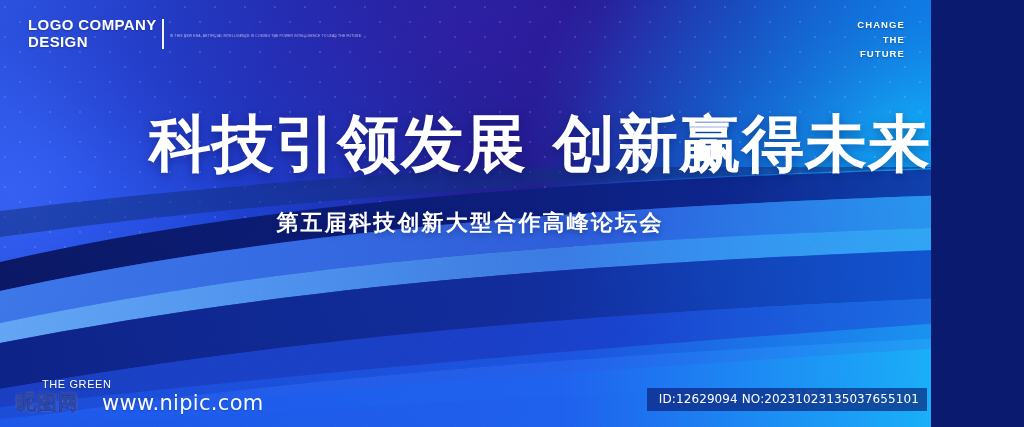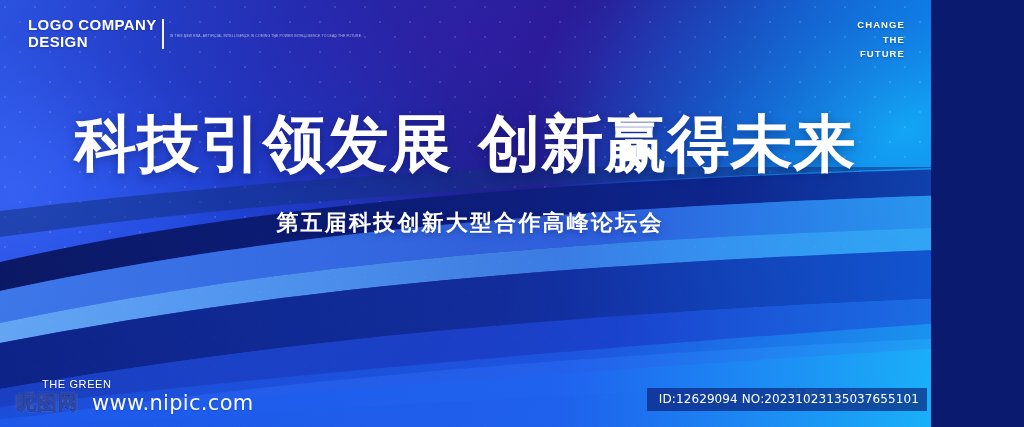--- a/index.html
+++ b/index.html
@@ -51,40 +51,40 @@
     text-shadow:0 1px 2px rgba(0,0,0,.3);
   }
 
   
   .eyebrow {
     position:absolute; top:70px; left:0; width:100%; text-align:center;
     color:#fff; font-size:34px; font-weight:bold; letter-spacing:3.5px;
     text-shadow:0 2px 6px rgba(0,0,0,.28);
   }
   .headline {
-    position:absolute; top:111px; left:0; width:100%; text-align:center;
+    position:absolute; top:111px; left:0; width:100%; text-align:right;
     color:#fff; font-size:62px; font-weight:bold; line-height:1.05; letter-spacing:1px;
     white-space:nowrap; text-shadow:0 3px 10px rgba(0,10,60,.35);
   }
   .headline .gap { display:inline-block; width:26px; }
   .subhead {
     position:absolute; top:208px; left:0; width:100%; text-align:center;
     color:#fff; font-size:22px; font-weight:bold; letter-spacing:2.2px;
     text-shadow:0 2px 6px rgba(0,10,60,.35);
     padding-left:9px;
   }
 
   
   .green-tag {
     position:absolute; left:30px; top:378px;
     color:#fff; font-size:11px; font-weight:normal; letter-spacing:.6px;
     text-shadow:0 1px 2px rgba(0,0,0,.3);
     margin-left:12px;
   }
-  .watermark { position:absolute; left:16px; top:389px; display:flex; align-items:center; gap:13px; }
+  .watermark { position:absolute; left:16px; top:389px; display:flex; align-items:center; gap:23px; }
   .wm-logo {
     color:#fff; font-size:20px; font-weight:bold; letter-spacing:1px;
     -webkit-text-stroke:1px rgba(10,40,150,.85);
     text-shadow:0 0 2px rgba(255,255,255,.5);
     font-family:"DejaVu Sans",sans-serif;
   }
   .wm-url {
     color:#fff; font-size:21px; letter-spacing:.3px;
     font-family:"DejaVu Sans",sans-serif; opacity:.97;
     text-shadow:0 1px 2px rgba(0,0,0,.2);

